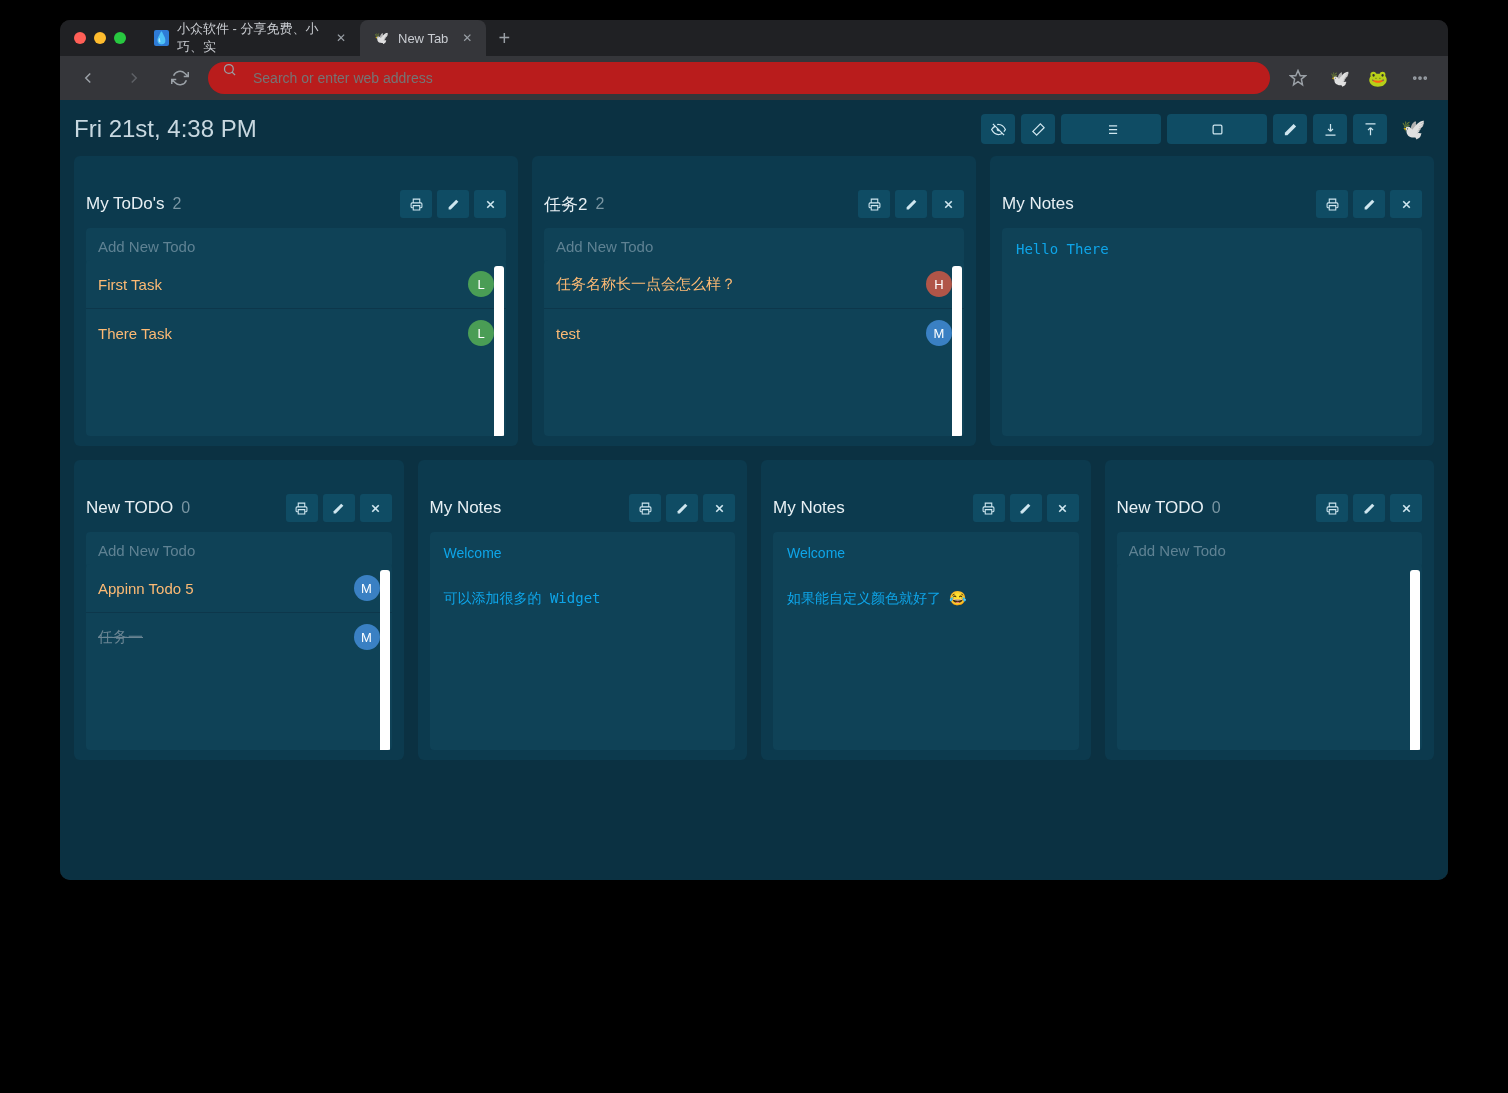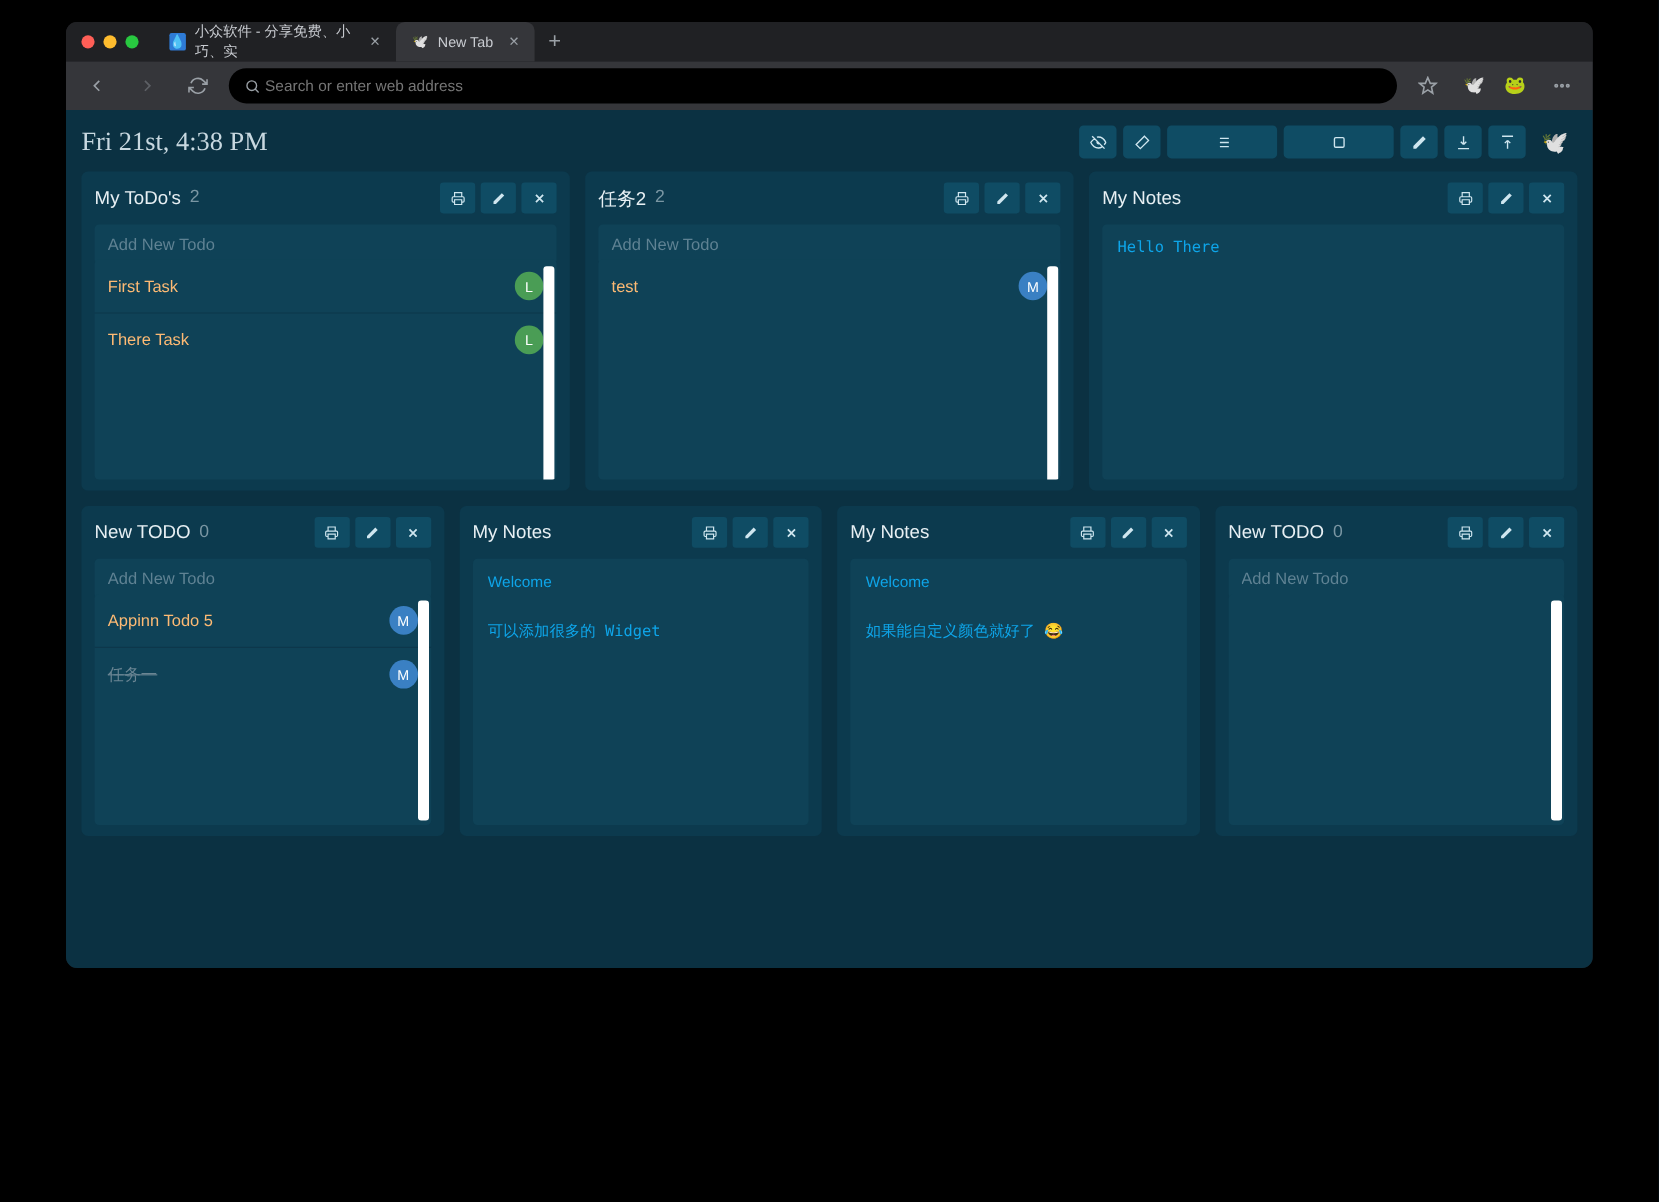--- a/index.html
+++ b/index.html
@@ -12,37 +12,37 @@
 .tabs { display:flex; flex:1; height:36px; }
 .tab { display:flex; align-items:center; gap:8px; padding:0 14px; height:36px; color:#c9ccd1; font-size:13px; max-width:220px; }
 .tab.inactive { background:#202124; }
 .tab.active { background:#35363a; border-top-left-radius:8px; border-top-right-radius:8px; }
 .tab .favicon { width:16px; height:16px; display:flex; align-items:center; justify-content:center; font-size:12px; }
 .tab .close { color:#9aa0a6; margin-left:6px; font-size:12px; cursor:pointer; }
 .newtab-btn { color:#9aa0a6; padding:0 12px; font-size:20px; cursor:pointer; display:flex; align-items:center; }
 .toolbar { height:44px; background:#35363a; display:flex; align-items:center; gap:10px; padding:0 10px; }
 .tbtn { width:36px; height:36px; display:flex; align-items:center; justify-content:center; color:#9aa0a6; cursor:pointer; border-radius:18px;}
 .tbtn svg { width:18px; height:18px; stroke:currentColor; fill:none; stroke-width:2; }
-.addr { flex:1; height:32px; background:#000000; border-radius:16px; display:flex; align-items:center; gap:4px; padding:0 14px; }
+.addr { flex:1; height:32px; background:#b91c1c; border-radius:16px; display:flex; gap:16px; padding:0 14px; }
 .addr svg { width:15px; height:15px; stroke:#9aa0a6; fill:none; stroke-width:2; }
 .addr input { flex:1; background:transparent; border:none; outline:none; color:#c9ccd1; font-size:14px; }
 .ext { width:28px; height:28px; display:flex; align-items:center; justify-content:center; cursor:pointer; }
 .content { flex:1; background:#0b3142; color:#d9e4ea; overflow:auto; padding:14px; }
 .topbar { display:flex; align-items:center; margin-bottom:12px; }
-.datetime { font-size:24px; color:#c8d8e0; font-weight:400; flex:1;font-family:Liberation Serif, serif; }
+.datetime { font-size:24px; color:#c8d8e0; font-weight:400; flex:1; }
 .topbtns { display:flex; gap:6px; align-items:center; }
 .sqbtn { background:#0f4c64; color:#cfe6ef; border:none; border-radius:4px; height:30px; min-width:34px; display:flex; align-items:center; justify-content:center; cursor:pointer; padding:0 8px;}
 .sqbtn.wide { width:100px; }
 .sqbtn svg{ width:15px; height:15px; fill:currentColor; }
 .logo-btn { background:transparent; }
 .cards-row { display:flex; gap:14px; margin-bottom:14px; }
 .card { background:#0c3a4e; border-radius:6px; padding:10px 12px; display:flex; flex-direction:column; }
 .row1 .card { flex:1; height:290px; }
 .row2 .card { flex:1; height:300px; }
-.chead { display:flex; align-items:center; margin-bottom:10px; }
+.chead { display:flex; align-items:center; margin-bottom:10px;margin-top:24px; }
 .ctitle { color:#e8f0f4; font-size:17px; font-weight:500; }
 .ccount { color:#7a96a3; margin-left:8px; font-size:16px; }
 .cacts { margin-left:auto; display:flex; gap:5px; }
 .cabtn { width:32px; height:28px; background:#0f4c64; border:none; border-radius:3px; color:#cfe6ef; display:flex; align-items:center; justify-content:center; cursor:pointer; }
 .cabtn svg { width:13px; height:13px; fill:currentColor; }
 .addin { background:#0f4257; border:none; border-radius:4px; height:36px; padding:0 12px; color:#5eead4; font-size:15px; outline:none; margin-bottom:0; }
 .addin::placeholder { color:#5f8293; }
 .todos { background:#0f4257; border-radius:4px; position:relative; flex:1; overflow:hidden; margin-top:-4px;}
 .todos-inner{height:100%;}
 .titem { display:flex; align-items:center; padding:11px 12px; border-top:1px solid rgba(11,49,66,.6); }
@@ -220,20 +220,24 @@
                 <svg viewBox="0 0 24 24">
                   <path d="M18 6L6 18M6 6l12 12" stroke="currentColor" stroke-width="3" fill="none"></path>
                 </svg>
               </button>
   </div>
     </div>
     <input class="addin" placeholder="Add New Todo" style="">
     <div class="todos">
       <div class="todos-inner">
               <div class="titem ">
+      <span class="txt">任务名称长一点会怎么样？</span>
+      <span class="badge b-H">H</span>
+    </div>
+              <div class="titem ">
       <span class="txt">test</span>
       <span class="badge b-M">M</span>
     </div>
             </div>
       <div class="scrollbar" style="top:6px;height:200px;"></div>
     </div>
   </div>
         <div class="card">
     <div class="chead">
       <span class="ctitle">My Notes</span>

